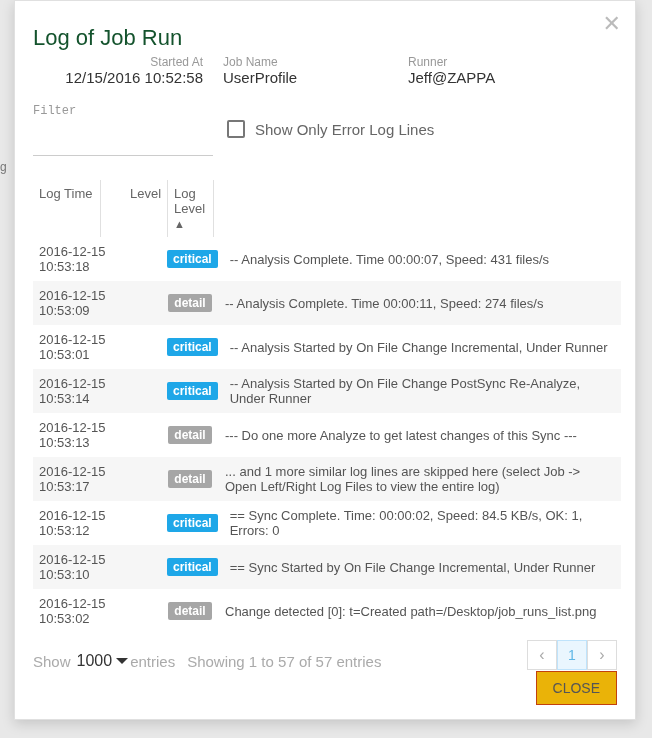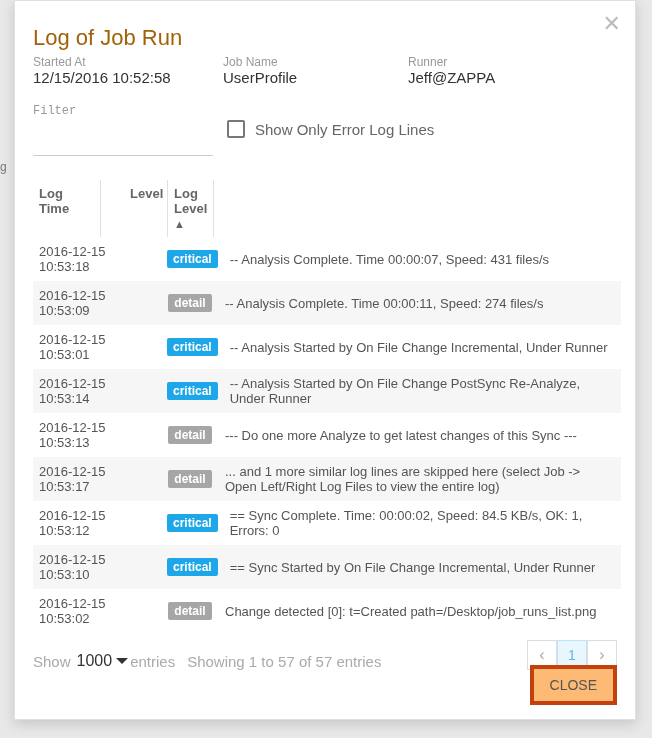--- a/index.html
+++ b/index.html
@@ -23,25 +23,25 @@
   }
   .close-x {
     position:absolute; right: 14px; top: 10px;
     color: #bbb; font-size: 22px; font-weight: 300;
     cursor: pointer;
   }
   h1.title {
     margin: 10px 0 4px 0;
     font-size: 22px;
     font-weight: 400;
-    color: #a16207;
+    color: #14532d;
   }
   .meta-row { display:flex; margin-bottom: 4px;}
   .meta-col { flex: 0 0 auto; margin-right: 20px;}
-  .meta-col.started { width: 170px;}
+  .meta-col.started { width: 170px; text-align: right;}
   .meta-col.jobname { width: 165px;}
   .meta-col.runner { width: auto;}
   .meta-label { font-size: 12px; color: #999; }
   .meta-value { font-size: 15px; color: #333; }
   .filter-block { margin-top: 18px; position:relative; }
   .filter-label { font-size:12px; color:#999; margin-bottom:14px;font-family:Liberation Mono, monospace; }
   .filter-input {
     width: 180px; height: 24px;
     border: none; border-bottom: 1px solid #ccc;
     font-size: 14px; background:transparent;
@@ -58,21 +58,21 @@
   }
   .table-wrap { margin-top: 24px; position:relative;}
   table.grid { 
     width: 588px; border-collapse: collapse; 
     font-size: 13px;
     table-layout: fixed;
   }
   thead { display:block; }
   thead th {
     text-align:left; padding: 6px 6px;
-    font-weight: 700; color:#666; font-size:13px;
+    font-weight: 400; color:#666; font-size:13px;
     border-right:1px solid #e0e0e0;
     vertical-align: bottom;
   }
   .th-logtime { width: 68px;}
   .th-level   { width: 40px; margin-left: 23px;}
   .th-logline { width: 40px;}
   .th-msg     { width:auto;}
   .sort-icon { font-size:11px; position:relative; top:0px;}
   tbody.body-scroll {
     display:block;
@@ -123,21 +123,21 @@
   }
   .pager .page-cur { 
     border:1px solid #bfe3fb; background:#eaf6fe; color:#5fb7e6;
     width:30px; height:30px; display:flex;align-items:center;justify-content:center;
     font-size:14px;
   }
   .close-bar {
     position:absolute; right:18px; bottom:14px;
   }
   .close-btn {
-    border:4px solid #c2410c; background:#fdba74; color:#555;
+    border:1px solid #c2410c; background:#eab308; color:#555;
     padding: 8px 16px; font-size:14px; cursor:pointer;
   }
   
   .bg-hint-left {
     position:absolute; left:0; top:160px; color:#777; font-size:12px;
   }
   
   tbody.body-scroll::-webkit-scrollbar { width:14px; }
   tbody.body-scroll::-webkit-scrollbar-track { background:#f1f1f1;}
   tbody.body-scroll::-webkit-scrollbar-thumb { background:#c4c4c4; }

